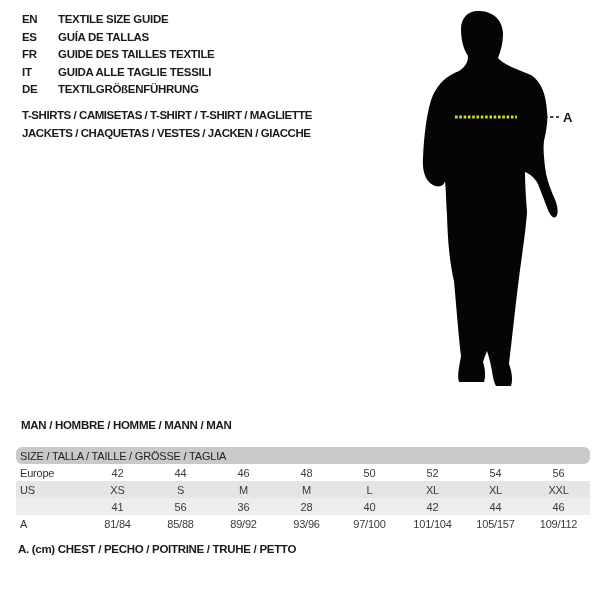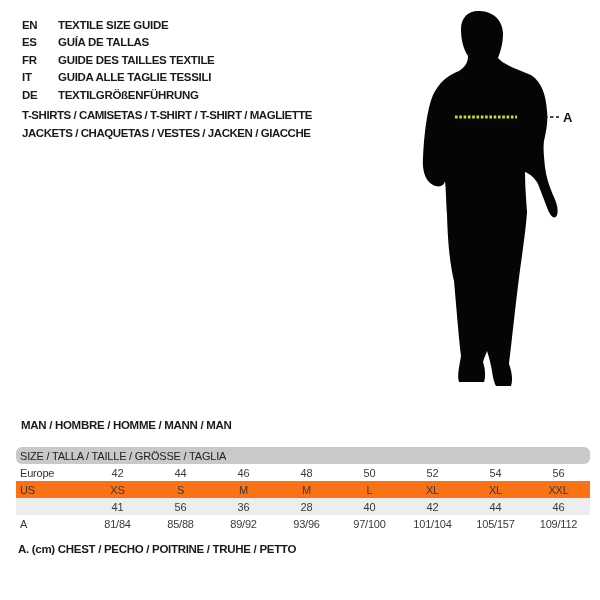--- a/index.html
+++ b/index.html
@@ -5,21 +5,21 @@
   html,body{margin:0;padding:0;}
   body{
     width:600px;height:600px;position:relative;overflow:hidden;
     background:#ffffff;color:#1a1a1a;
     font-family:"Liberation Sans", sans-serif;
   }
   .abs{position:absolute;}
 
   
   .langs{left:22px;top:13px;}
-  .lang-row{display:flex;height:17.5px;align-items:flex-end;
+  .lang-row{display:flex;height:17.5px;align-items:flex-start;
     font-weight:bold;font-size:11.5px;letter-spacing:-0.3px;}
   .lang-code{width:36px;}
 
   
   .cats{left:22px;top:107px;font-weight:bold;font-size:11.5px;
     letter-spacing:-0.45px;line-height:17.5px;white-space:nowrap;}
 
   
   .figure-wrap{left:395px;top:0;width:205px;height:410px;}
 
@@ -118,21 +118,21 @@
         <div class="t-label">Europe</div>
         <div class="t-cell">42</div>
         <div class="t-cell">44</div>
         <div class="t-cell">46</div>
         <div class="t-cell">48</div>
         <div class="t-cell">50</div>
         <div class="t-cell">52</div>
         <div class="t-cell">54</div>
         <div class="t-cell">56</div>
       </div>
-      <div class="t-row" style="background: #f97316;">
+      <div class="t-row" style="background: #e5e5e5;">
         <div class="t-label">US</div>
         <div class="t-cell">XS</div>
         <div class="t-cell">S</div>
         <div class="t-cell">M</div>
         <div class="t-cell">M</div>
         <div class="t-cell">L</div>
         <div class="t-cell">XL</div>
         <div class="t-cell">XL</div>
         <div class="t-cell">XXL</div>
       </div>

